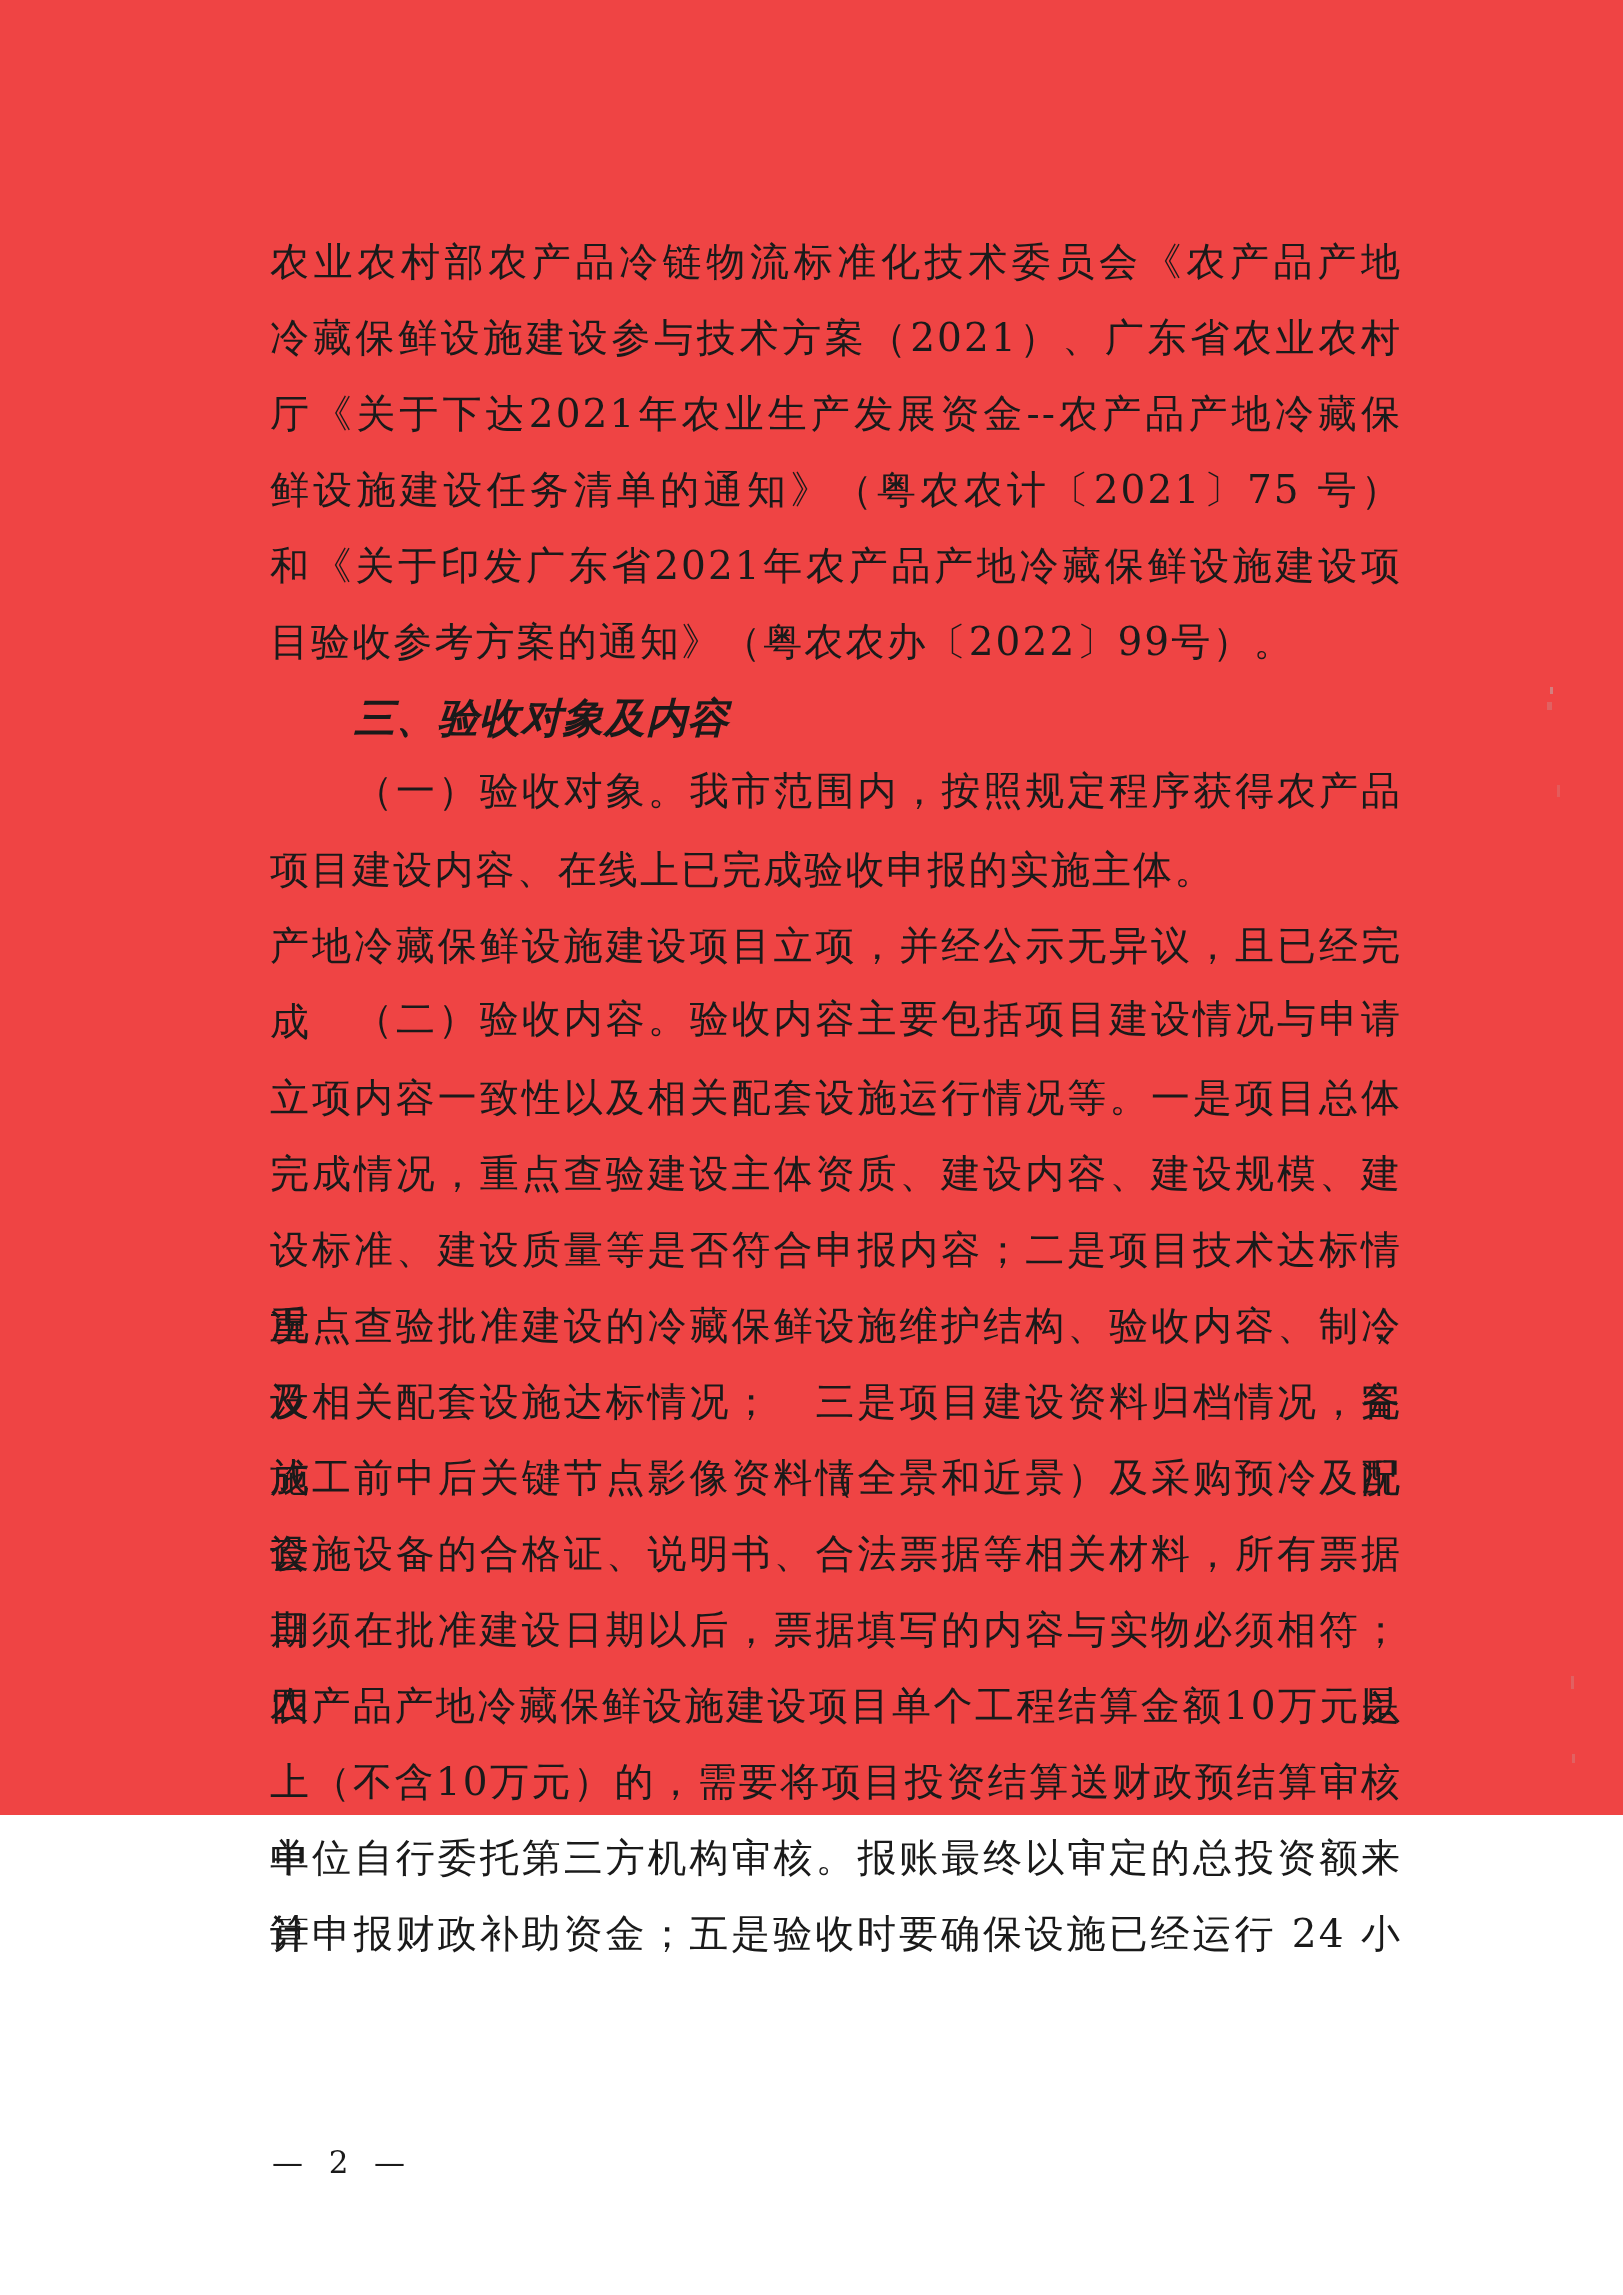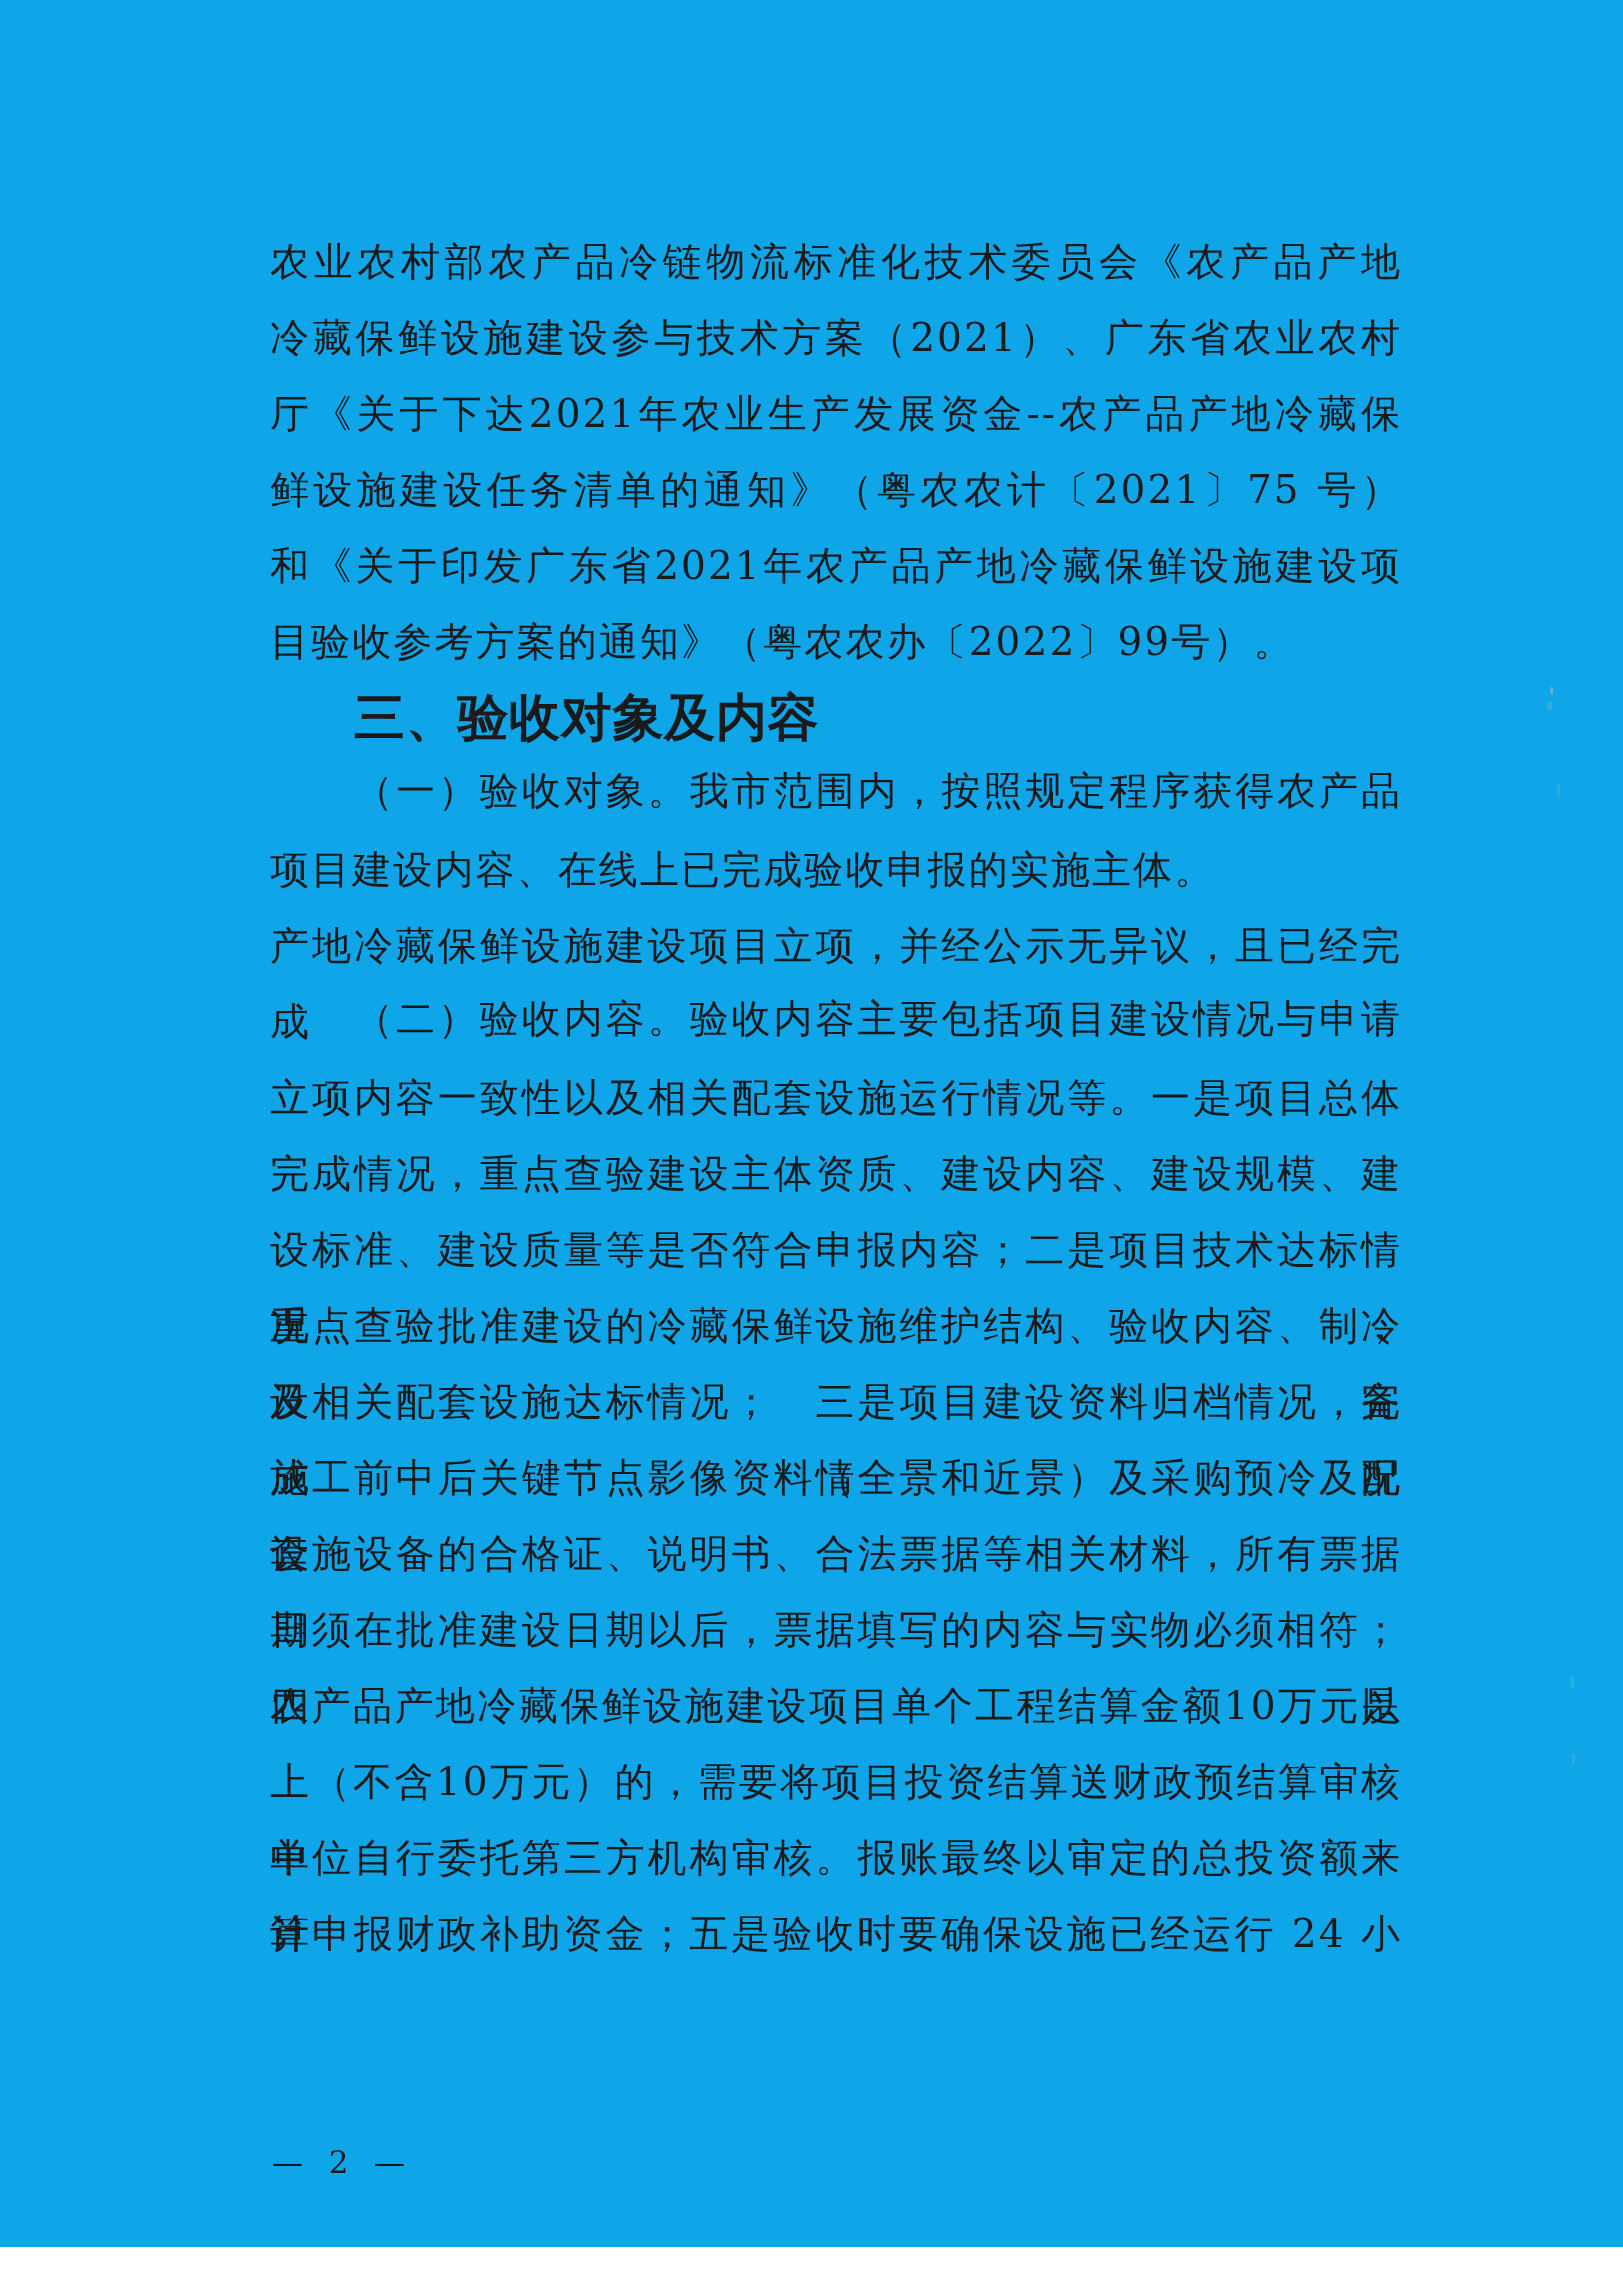--- a/index.html
+++ b/index.html
@@ -1,32 +1,32 @@
 <!DOCTYPE html>
 <html style="font-size:10.5px"><head>
 <meta charset="utf-8">
 <style>
   html, body { margin: 0; padding: 0; background: #ffffff; }
   body { width: 1623px; height: 2295px; position: relative; overflow: hidden; }
   .page {
-    position: absolute; left: 0; top: 0; width: 1623px; height: 2247px;
-    background: #0ea5e9;
+    position: absolute; left: 0; top: 0; width: 1623px; height: 1815px;
+    background: #ef4444;
   }
   .body-text {
     position: absolute; left: 270px; top: 224px; width: 1132px;
     font-family: "DejaVu Serif", "Liberation Serif", serif;
     font-size: 39px; line-height: 76px; color: #1a1a1a;
     letter-spacing: 2.1px;
   }
   .line { display: block; white-space: nowrap; height: 76px; }
   .justify { text-align: justify; text-align-last: justify; white-space: normal; }
   .indent { padding-left: 84px; font-family: Liberation Mono, monospace; }
   .heading {
     font-family: "DejaVu Sans", "Liberation Sans", sans-serif;
-    font-weight: bold; font-size: 51px; letter-spacing: 0.7px;
+    font-weight: bold; font-size: 41px; letter-spacing: 0.7px; font-style: italic;
   }
   .b { font-family: "DejaVu Sans", "Liberation Sans", sans-serif; font-weight: normal; }
   .page-number {
     position: absolute; left: 272px; top: 2144px;
     font-family: "DejaVu Serif", "Liberation Serif", serif;
     font-size: 31px; color: #1a1a1a; letter-spacing: 7.9px; white-space: nowrap;
   }
   .scan-mark { position: absolute; background: #b8b8b8; opacity: 0.5; }
 </style>
 </head>

